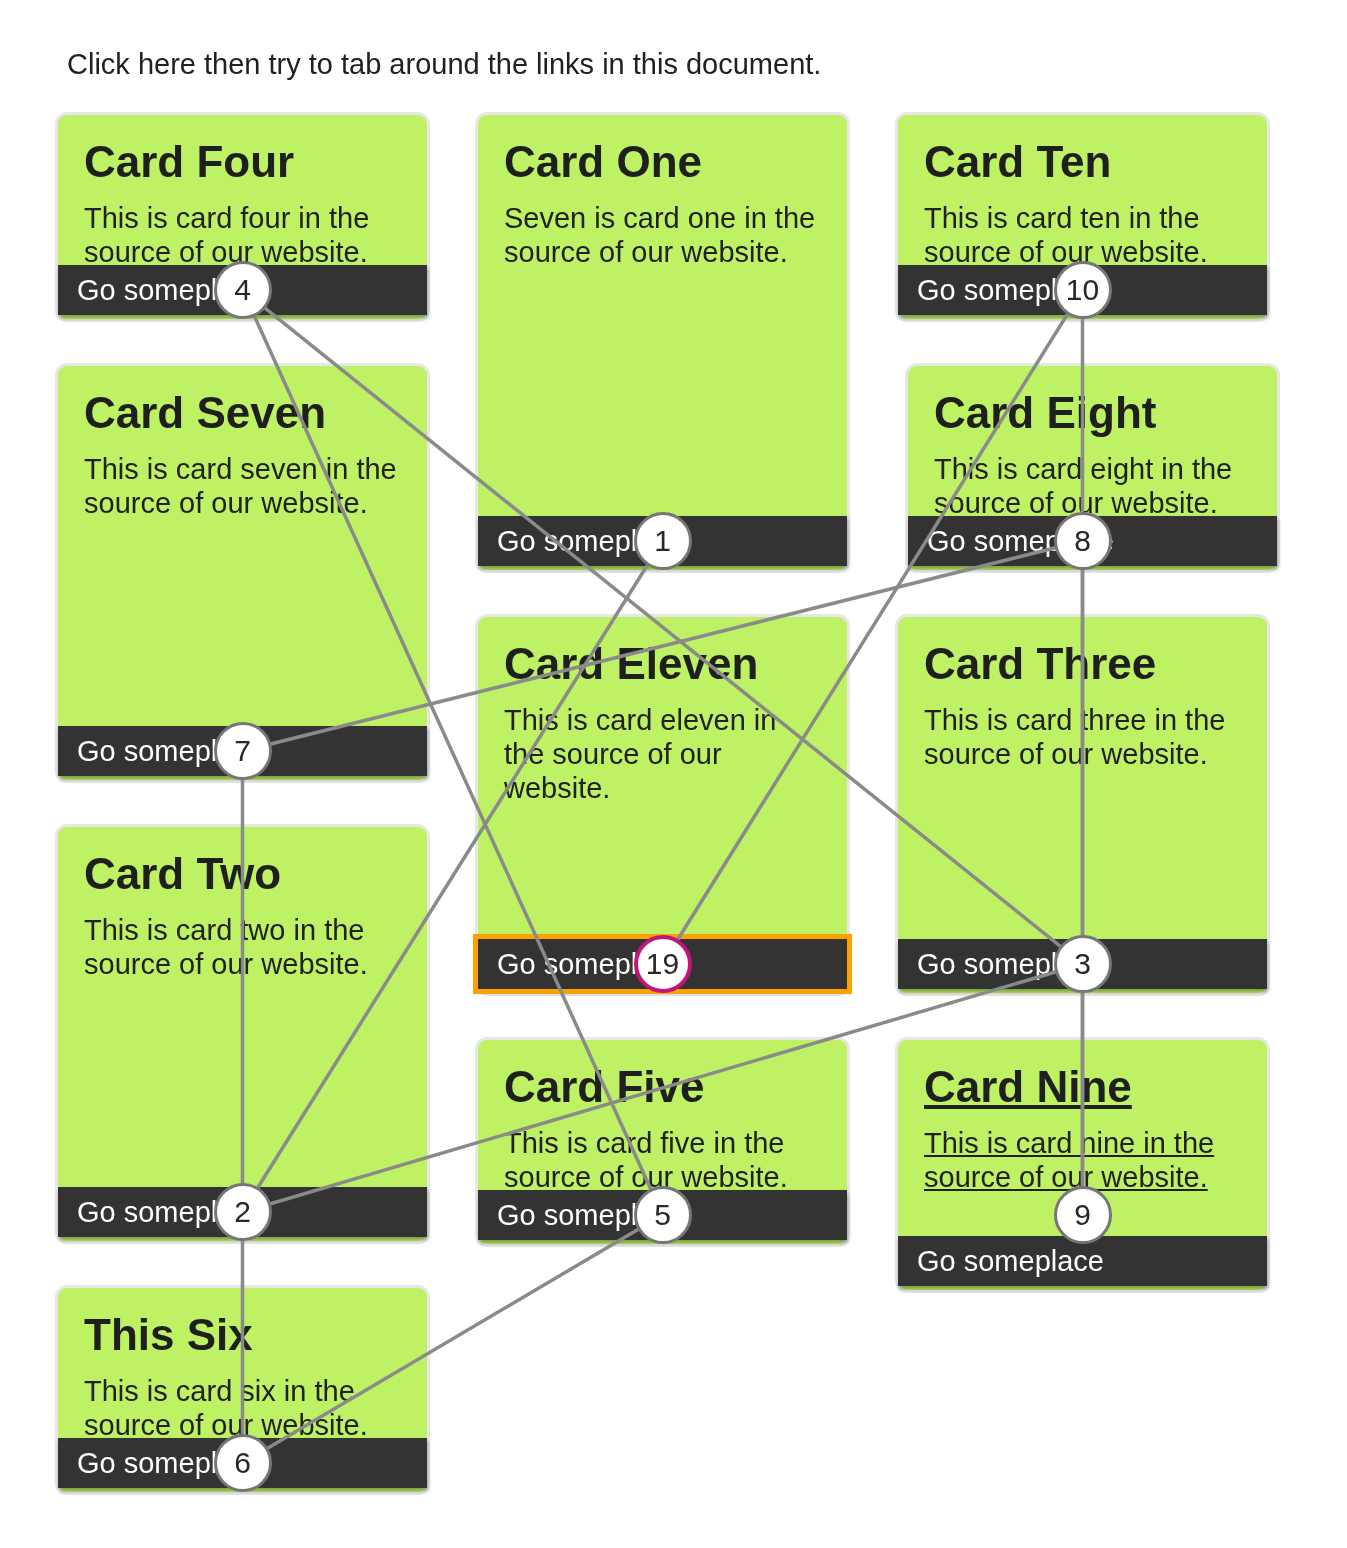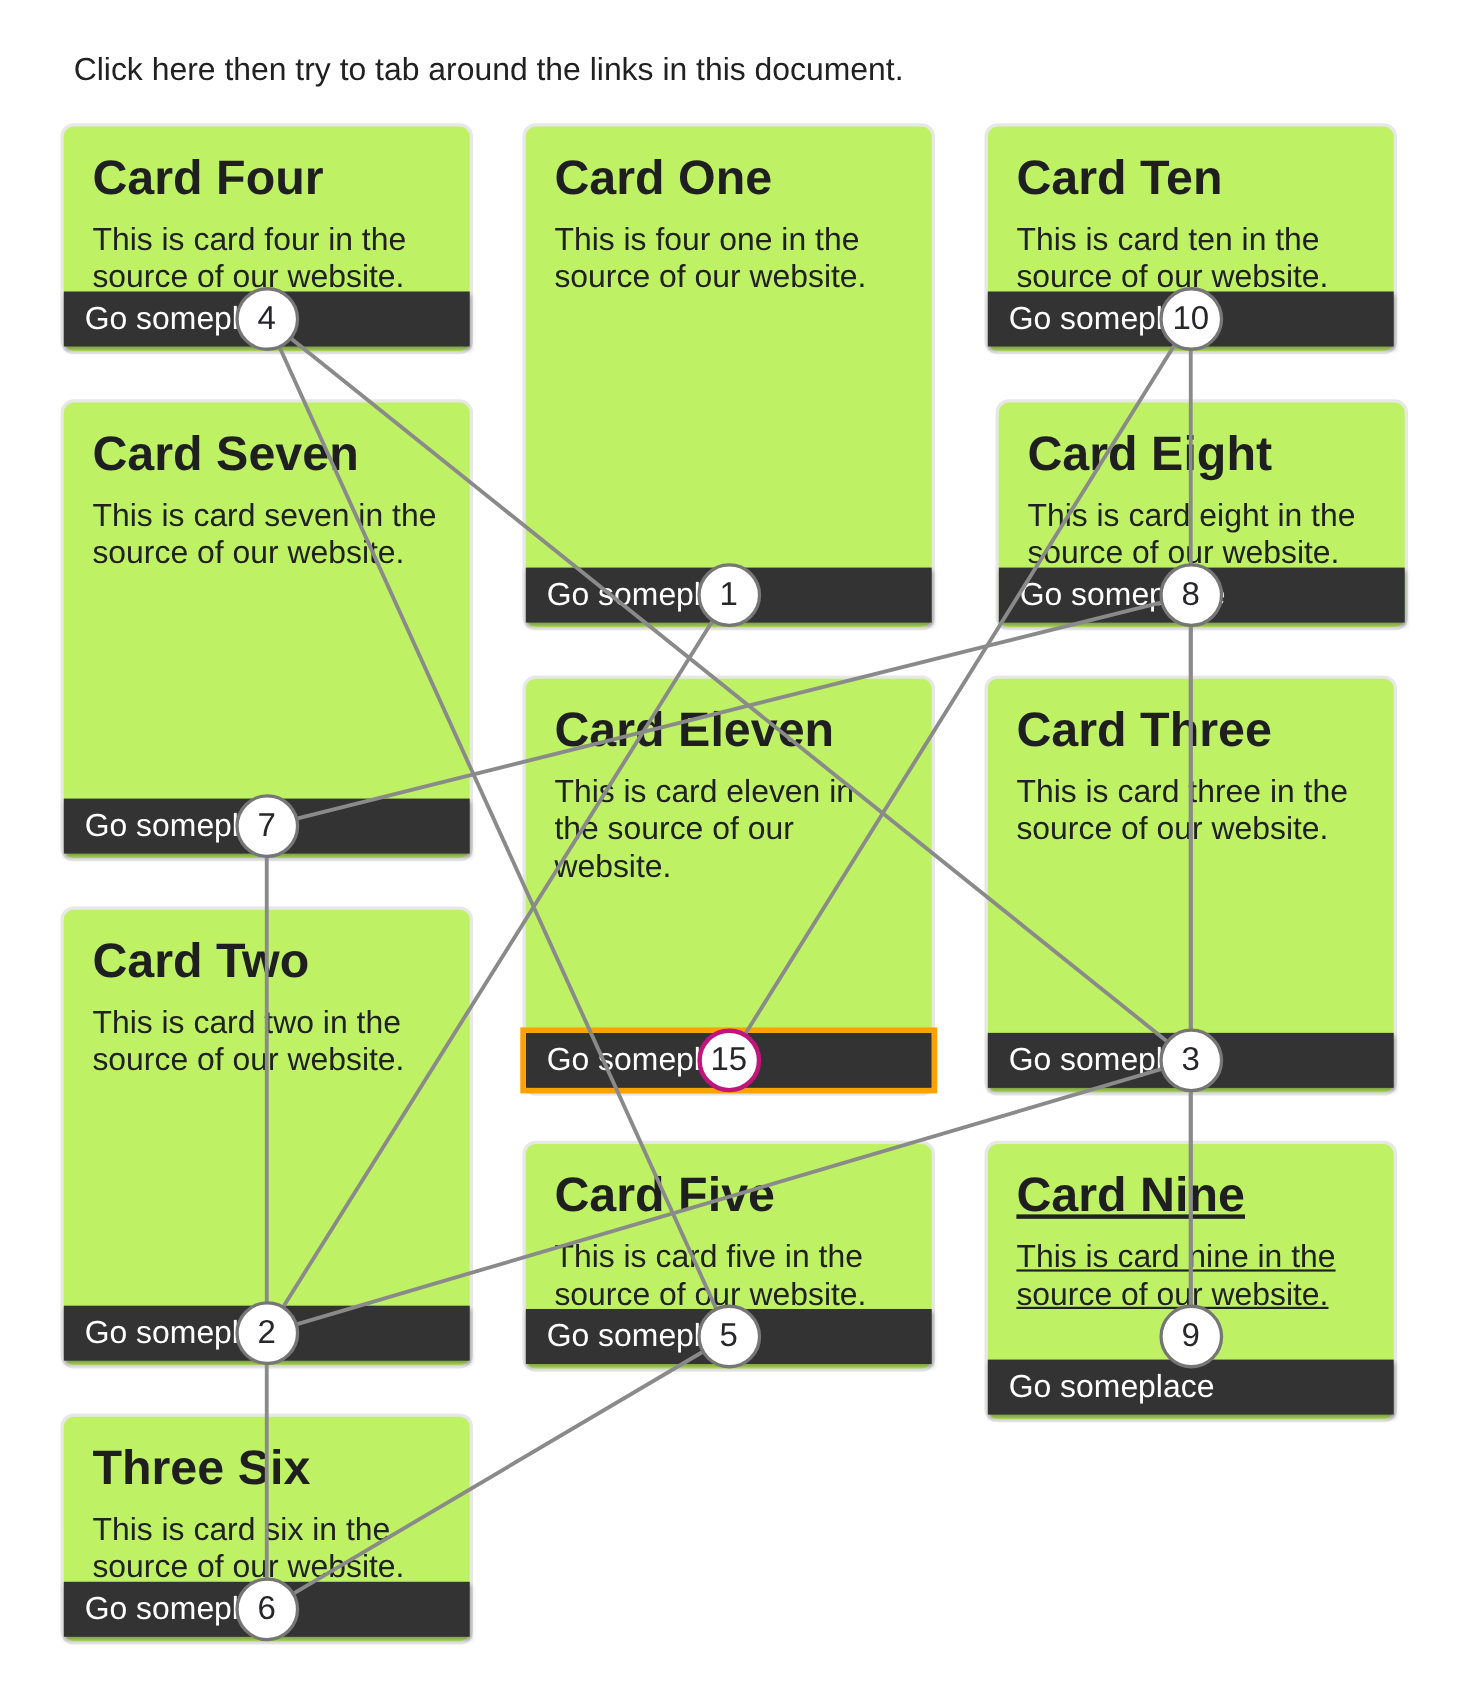--- a/index.html
+++ b/index.html
@@ -116,29 +116,29 @@
             <h2 class="card-title">Card Seven</h2>
             <p class="card-desc">This is card seven in the source of our website.</p>
             <a class="card-button" href="#">Go someplace</a>
           </div>
           <div class="card" style="height: 420px;">
             <h2 class="card-title">Card Two</h2>
             <p class="card-desc">This is card two in the source of our website.</p>
             <a class="card-button" href="#">Go someplace</a>
           </div>
           <div class="card" style="height: 210px;">
-            <h2 class="card-title">Three Six</h2>
+            <h2 class="card-title">This Six</h2>
             <p class="card-desc">This is card six in the source of our website.</p>
             <a class="card-button" href="#">Go someplace</a>
           </div>
         </div>
         <div class="column">
           <div class="card" style="height: 461px;">
             <h2 class="card-title">Card One</h2>
-            <p class="card-desc">This is four one in the source of our website.</p>
+            <p class="card-desc">Seven is card one in the source of our website.</p>
             <a class="card-button" href="#">Go someplace</a>
           </div>
           <div class="card" style="height: 382px;">
             <h2 class="card-title">Card Eleven</h2>
             <p class="card-desc">This is card eleven in the source of our website.</p>
             <a class="card-button focused" href="#">Go someplace</a>
           </div>
           <div class="card" style="height: 210px;">
             <h2 class="card-title">Card Five</h2>
             <p class="card-desc">This is card five in the source of our website.</p>
@@ -205,15 +205,15 @@
     <div class="tab-circle" style="left: 1053.5px; top: 512px;">
       <span>8</span>
     </div>
     <div class="tab-circle" style="left: 1053.5px; top: 1186px;">
       <span>9</span>
     </div>
     <div class="tab-circle" style="left: 1053.5px; top: 261px;">
       <span>10</span>
     </div>
     <div class="tab-circle current" style="left: 633.5px; top: 935px;">
-      <span>15</span>
+      <span>19</span>
     </div>
   </div>
 
 </body></html>

